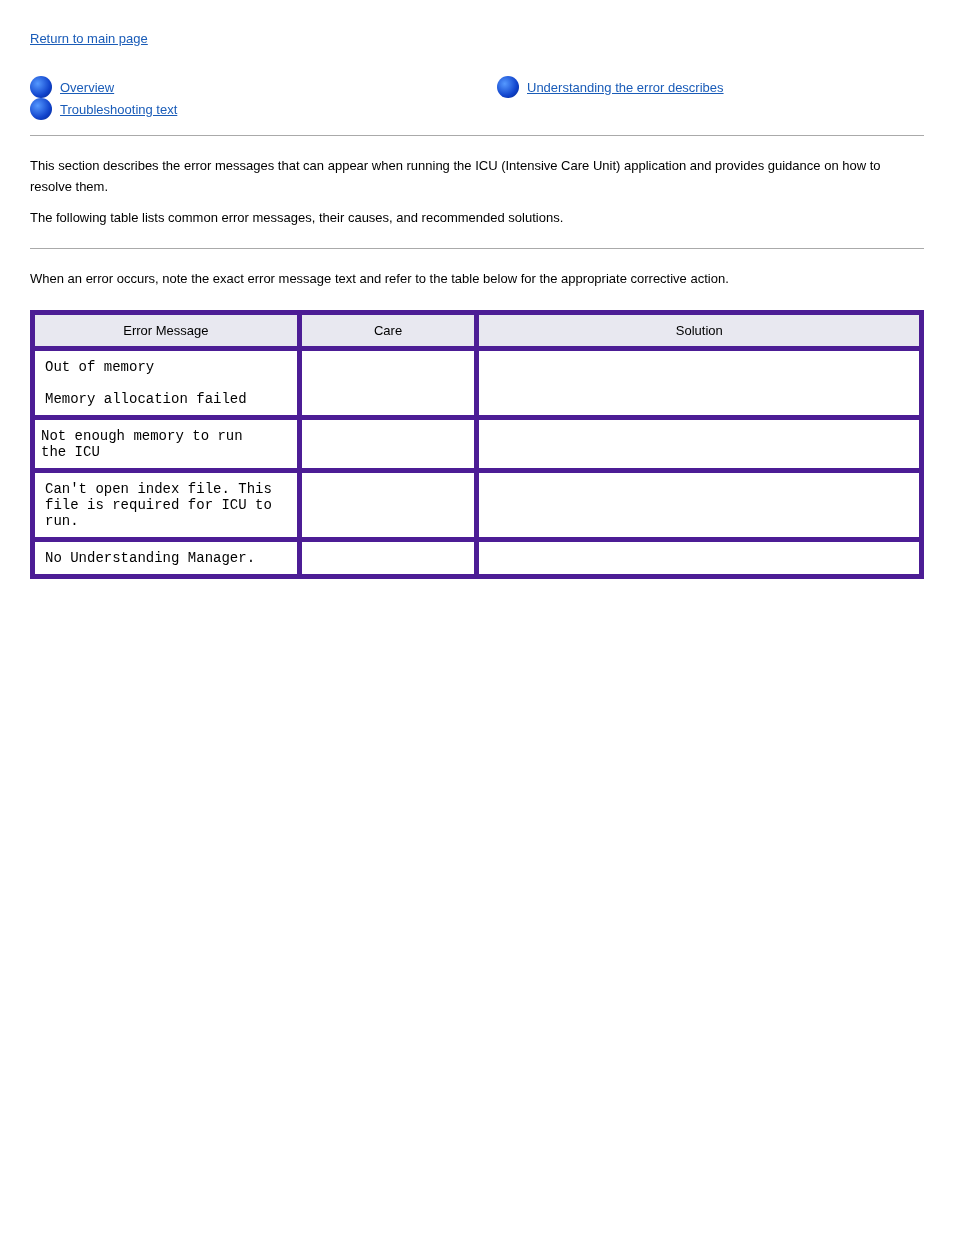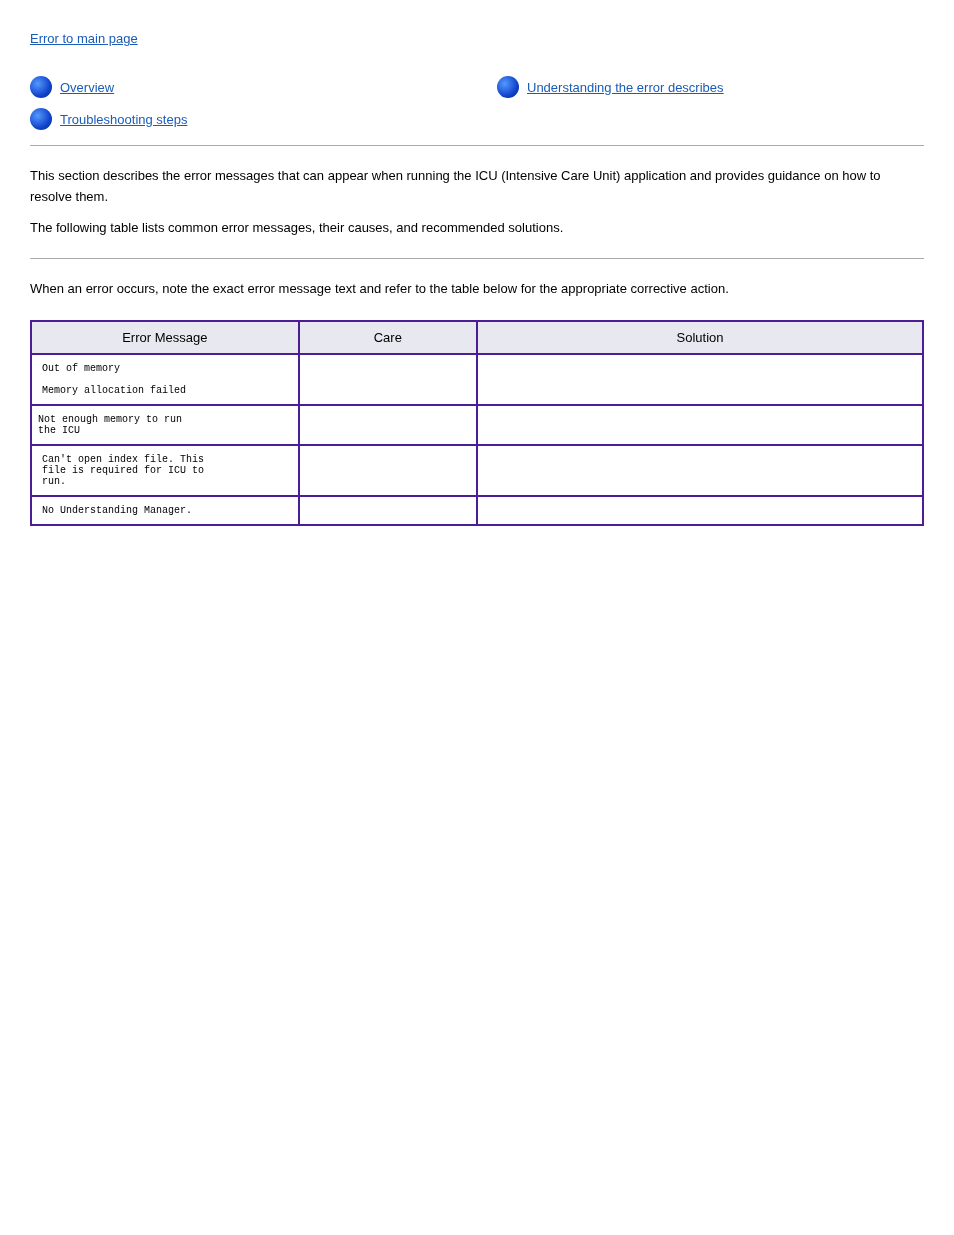--- a/index.html
+++ b/index.html
@@ -31,21 +31,20 @@
 
     .nav-links-section {
       margin-top: 30px;
       margin-bottom: 10px;
     }
 
     .nav-links-grid {
       display: grid;
       grid-template-columns: 1fr 1fr;
       gap: 10px 40px;
-      margin-bottom: 10px;
     }
 
     .nav-link-item {
       display: flex;
       align-items: center;
       gap: 8px;
     }
 
     .blue-ball {
       width: 22px;
@@ -80,34 +79,34 @@
 
     .error-table {
       width: 100%;
       border-collapse: collapse;
       margin-top: 15px;
       font-size: 13px;
     }
 
     .error-table th,
     .error-table td {
-      border: 2px solid #4c1d95;
+      border: 5px solid #4c1d95;
       padding: 8px 10px;
       vertical-align: top;
     }
 
     .error-table th {
       background-color: #e8e8f0;
       font-weight: normal;
       font-size: 13px;
     }
 
     .error-table td {
       font-family: 'Courier New', Courier, monospace;
-      font-size: 10px;
+      font-size: 14px;
       vertical-align: top;
     }
 
     .error-table .col1 {
       width: 30%;
     }
     .error-table .col2 {
       width: 20%;
     }
     .error-table .col3 {
@@ -115,40 +114,40 @@
     }
 
     .header-row th {
       height: 28px;
     }
   </style>
 </head>
 <body>
 
 <div class="top-link">
-  <a href="#">Error to main page</a>
+  <a href="#">Return to main page</a>
 </div>
 
 <div class="nav-links-section">
   <div class="nav-links-grid">
 
     <div class="nav-link-item">
       <span class="blue-ball"></span>
       <a href="#">Overview</a>
     </div>
 
     <div class="nav-link-item">
       <span class="blue-ball"></span>
       <a href="#">Understanding the error describes</a>
     </div>
   </div>
 
   <div class="nav-link-item">
     <span class="blue-ball"></span>
-    <a href="#">Troubleshooting steps</a>
+    <a href="#">Troubleshooting text</a>
   </div>
 </div>
 
 <hr class="separator">
 
 <div class="content-section">
   <p>This section describes the error messages that can appear when running the ICU (Intensive Care Unit) application and provides guidance on how to resolve them.</p>
   <p>The following table lists common error messages, their causes, and recommended solutions.</p>
 </div>
 

